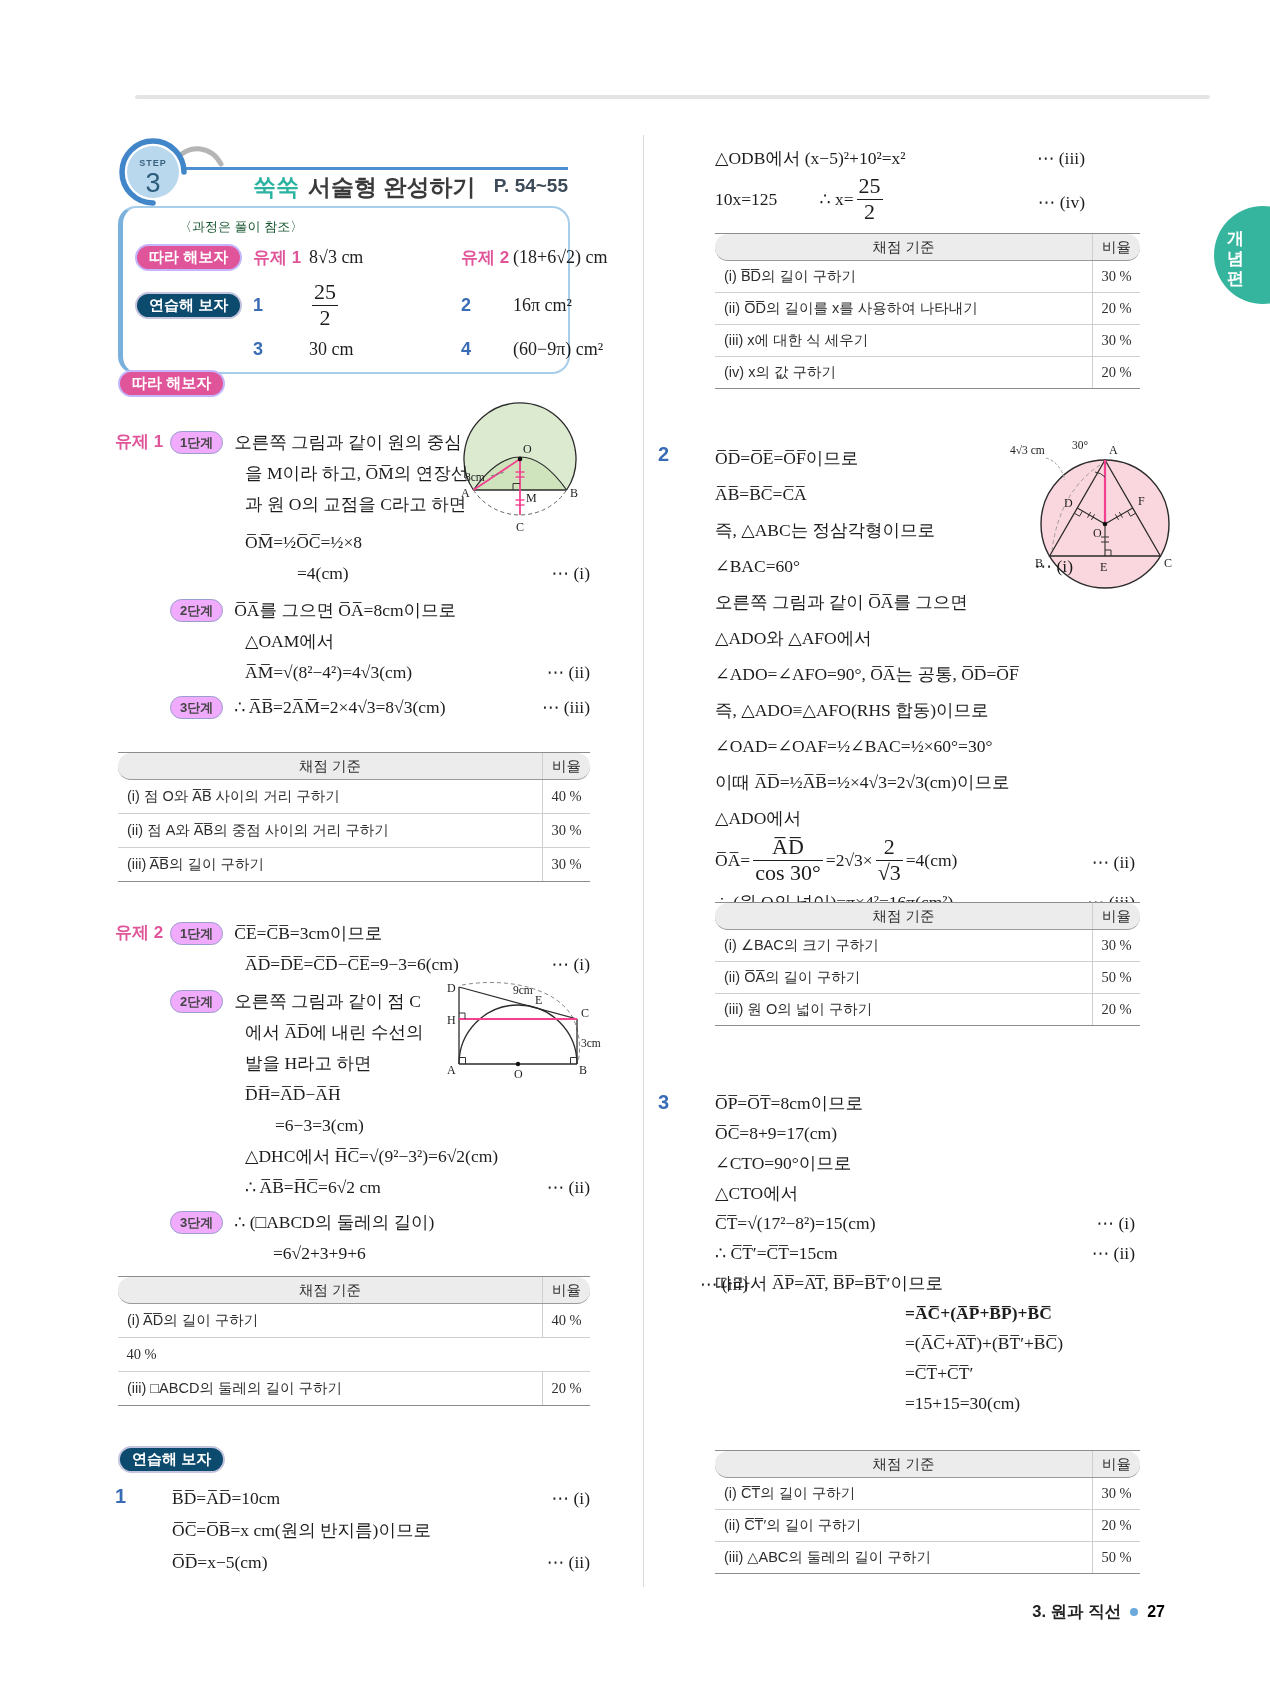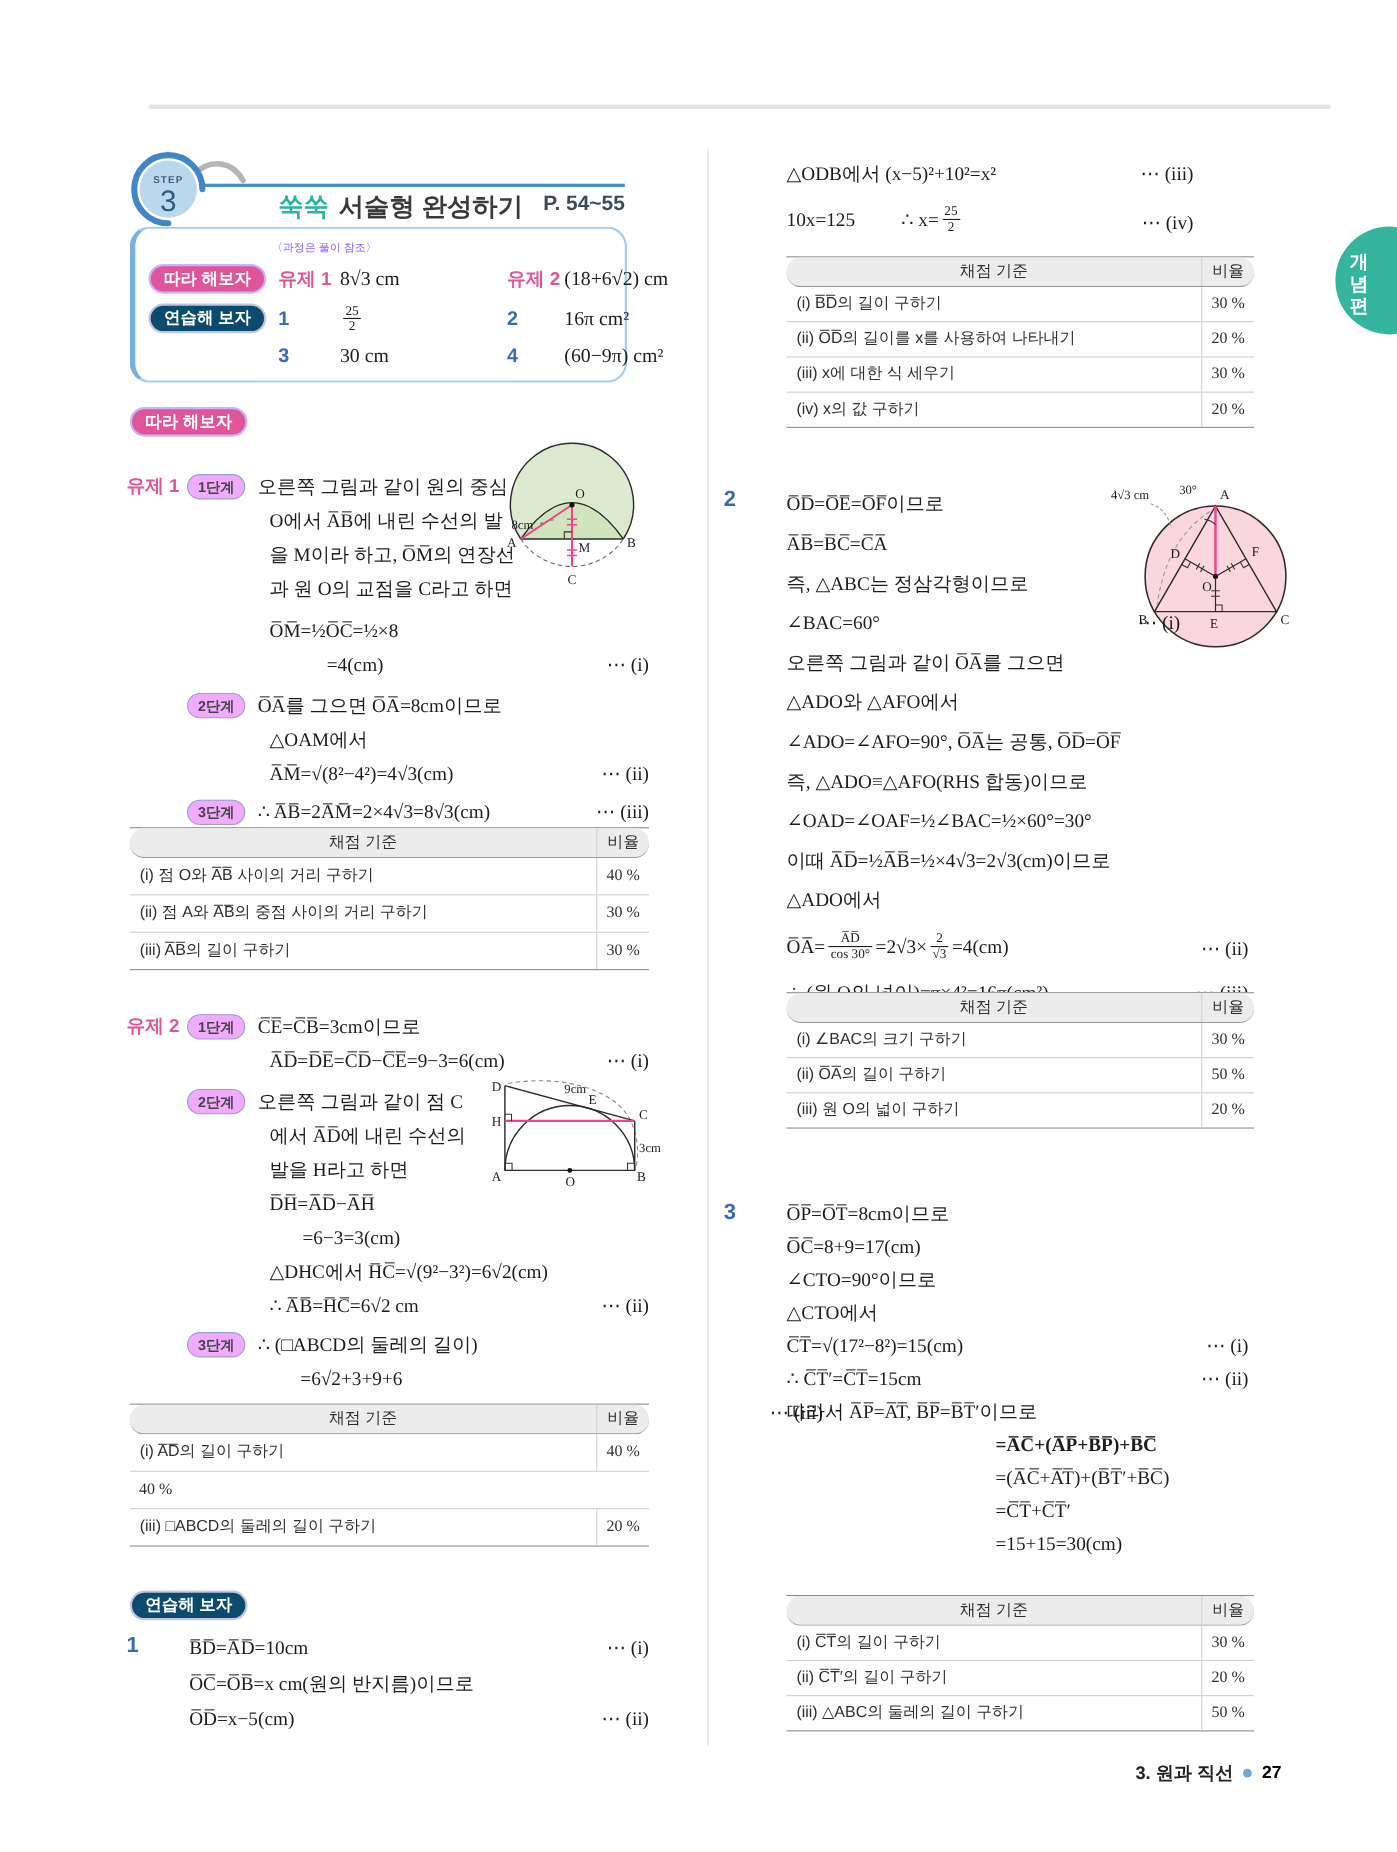--- a/index.html
+++ b/index.html
@@ -16,21 +16,21 @@
   
   .hline{position:absolute;left:178px;top:167px;width:390px;height:2.5px;background:#4b8fd0;}
   .badge-svg{position:absolute;left:103px;top:136px;}
   .title{position:absolute;left:253px;top:172px;font-size:23px;font-weight:800;color:#3a3a3a;white-space:nowrap;}
   .title .accent{color:#2bb3a0;margin-right:9px;}
   .pref{position:absolute;left:425px;top:175px;width:143px;text-align:right;font-size:19px;font-weight:700;color:#3d4b59;}
 
   
   .ansbox{position:absolute;left:118px;top:206px;width:452px;border:2px solid #a6cdea;border-left:5px solid #79b0dc;
         border-radius:18px;padding:10px 12px 12px 12px;box-sizing:border-box;background:#fff;}
-  .ans-note{margin-left:112px;font-size:10px;color:#8b5cf6;margin-bottom:8px;}
+  .ans-note{margin-left:44px;font-size:13px;color:#14532d;margin-bottom:8px;}
   .ans-grid{display:grid;grid-template-columns:118px 56px 152px 52px 1fr;row-gap:9px;align-items:center;}
   .ans-num{color:#3a6cb5;font-weight:800;font-size:18px;}
   .ans-val{font-family:"Liberation Serif","DejaVu Serif",serif;font-size:18px;color:#1d1d1d;white-space:nowrap;}
   .exlab-inline{color:#e0559a;font-weight:800;font-size:17px;}
 
   .badge{display:inline-block;color:#fff;font-weight:800;font-size:15px;padding:2px 12px;border-radius:15px;white-space:nowrap;}
   .badge.pink{background:#e0559a;border:2px solid #c4b5fd;}
   .badge.indigo{background:#0c4a6e;border:2px solid #c3c4dd;}
   .sec-badge{position:absolute;}
 
@@ -46,21 +46,21 @@
   .sp{flex:0 0 55px;}
   .exlab{color:#e0559a;font-weight:800;font-size:17px;flex:0 0 55px;font-family:"Liberation Sans",sans-serif;padding-top:3px;}
   .pill{flex:0 0 auto;display:inline-block;border:1.5px solid #9b9dce;border-radius:12px;padding:0 9px;font-size:13px;
         font-weight:700;color:#444;height:21px;line-height:21px;background:#f0abfc;margin-right:11px;margin-top:4px;
         font-family:"Liberation Sans",sans-serif;}
   .prow{display:flex;align-items:flex-start;}
   .pnum{flex:0 0 57px;color:#3a6cb5;font-weight:800;font-size:20px;padding-top:3px;}
   .plines{flex:1;position:relative;}
 
   
-  .fr{display:inline-flex;flex-direction:column;text-align:center;vertical-align:middle;line-height:1.12;font-size:12px;margin:0 3px;}
+  .fr{display:inline-flex;flex-direction:column;text-align:center;vertical-align:middle;line-height:1.12;font-size:22px;margin:0 3px;}
   .fr .fd{border-top:1.3px solid #1c1c1c;padding:0 2px;}
   .fr .fn{padding:0 2px;}
   .flx{display:flex;align-items:center;position:relative;white-space:nowrap;}
 
   
   .tbl{position:absolute;left:118px;width:472px;border-top:1.5px solid #8d8d8d;border-bottom:1.5px solid #8d8d8d;
         font-size:14.5px;color:#2e2e2e;background:#fff;}
   .rtbl{left:715px;width:425px;}
   .thead{display:flex;background:#ececec;border-bottom:1px solid #9a9a9a;height:26px;line-height:26px;border-radius:13px;}
   .trow{display:flex;height:33px;line-height:33px;}
@@ -156,21 +156,20 @@
       <text x="23" y="100">A</text>
       <text x="88" y="105">M</text>
       <text x="132" y="100">B</text>
       <text x="78" y="134">C</text>
     </svg>
     <div class="lrow">
       <span class="exlab">유제 1</span>
       <span class="pill">1단계</span>
       <span class="ln">오른쪽 그림과 같이 원의 중심</span>
     </div>
-    <div class="ln ml">O에서 A̅B̅에 내린 수선의 발</div>
     <div class="ln ml">을 M이라 하고, O̅M̅의 연장선</div>
     <div class="ln ml">과 원 O의 교점을 C라고 하면</div>
     <div class="ln ml" style="margin-top:7px;">O̅M̅=½O̅C̅=½×8</div>
     <div class="ln ml"><span style="margin-left:52px;">=4(cm)</span><span class="m">⋯ (i)</span></div>
     <div class="lrow" style="margin-top:6px;">
       <span class="sp"></span>
       <span class="pill">2단계</span>
       <span class="ln">O̅A̅를 그으면 O̅A̅=8cm이므로</span>
     </div>
     <div class="ln ml">△OAM에서</div>

